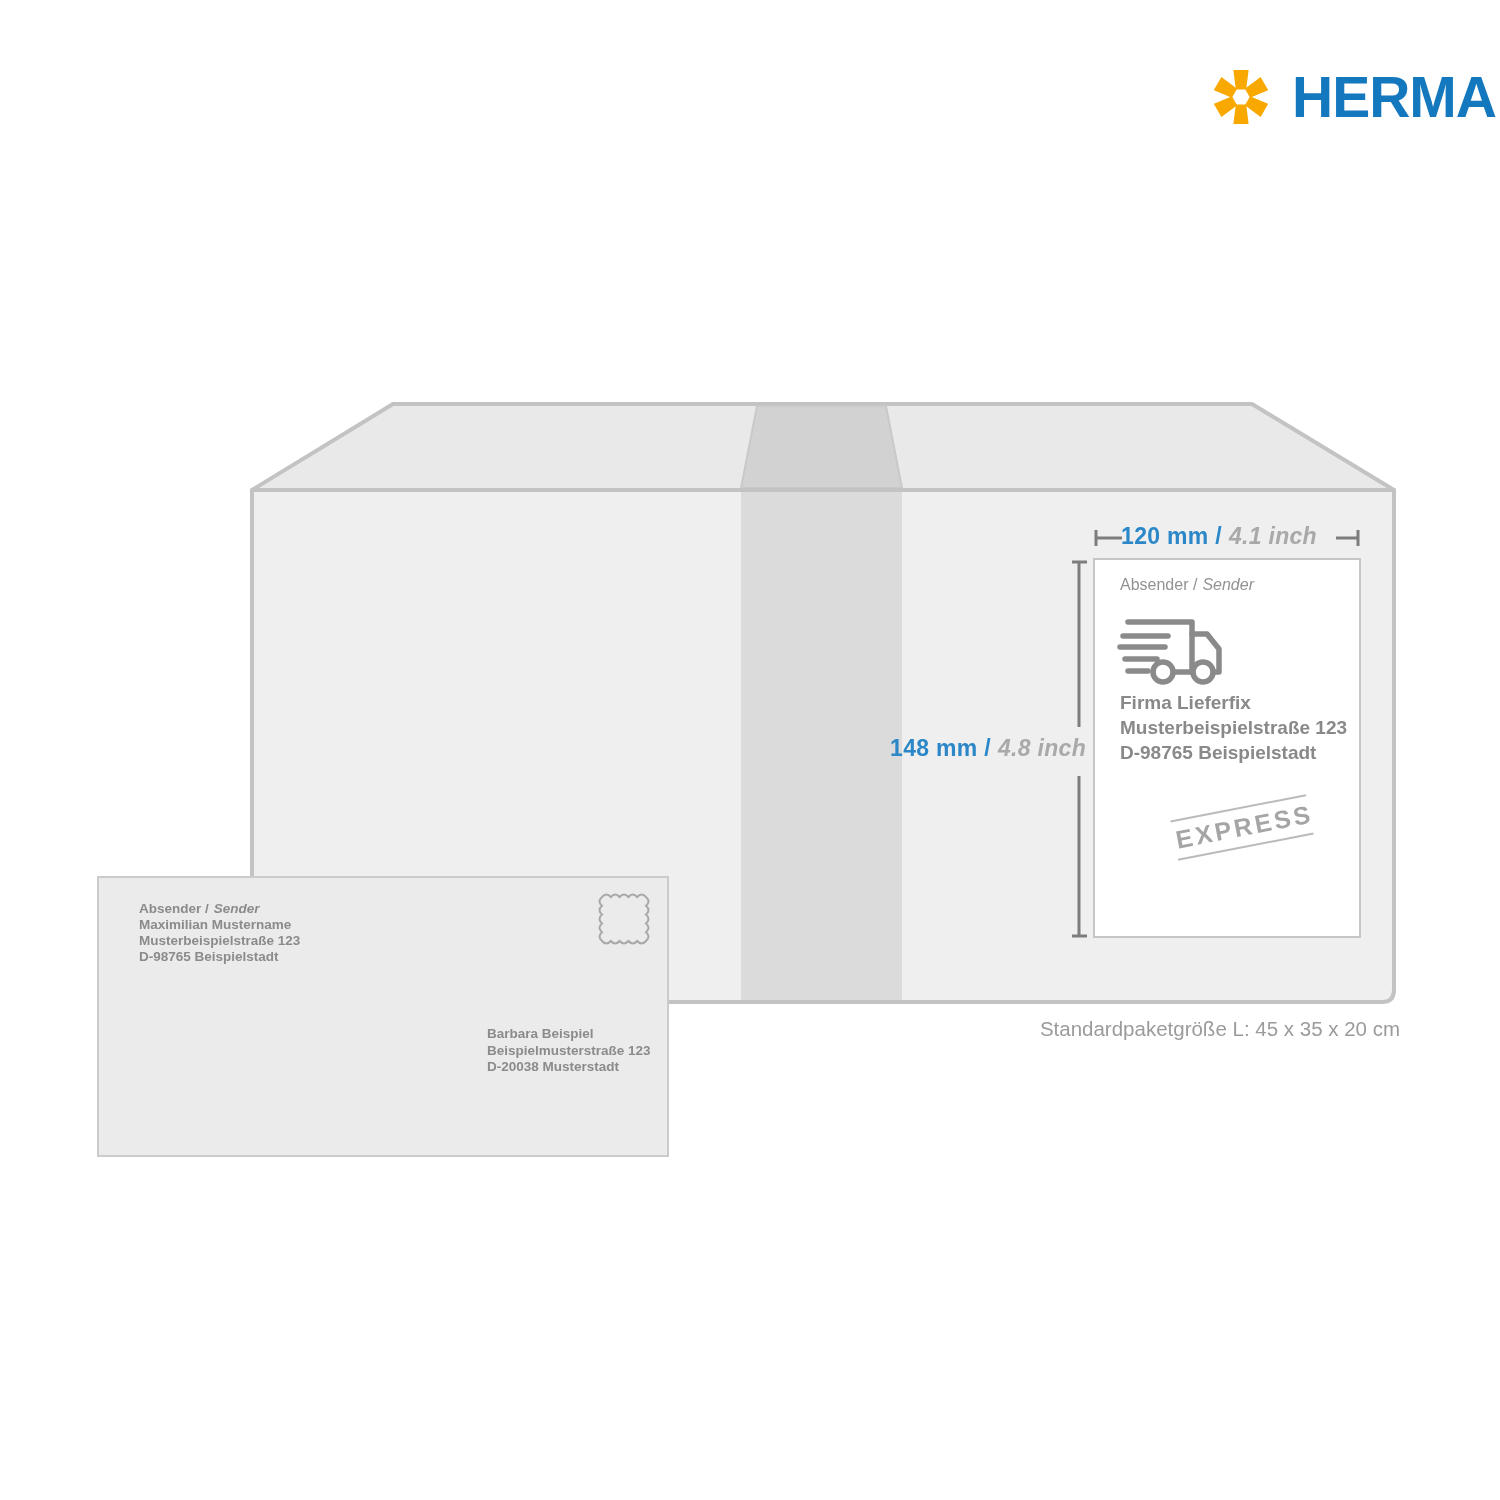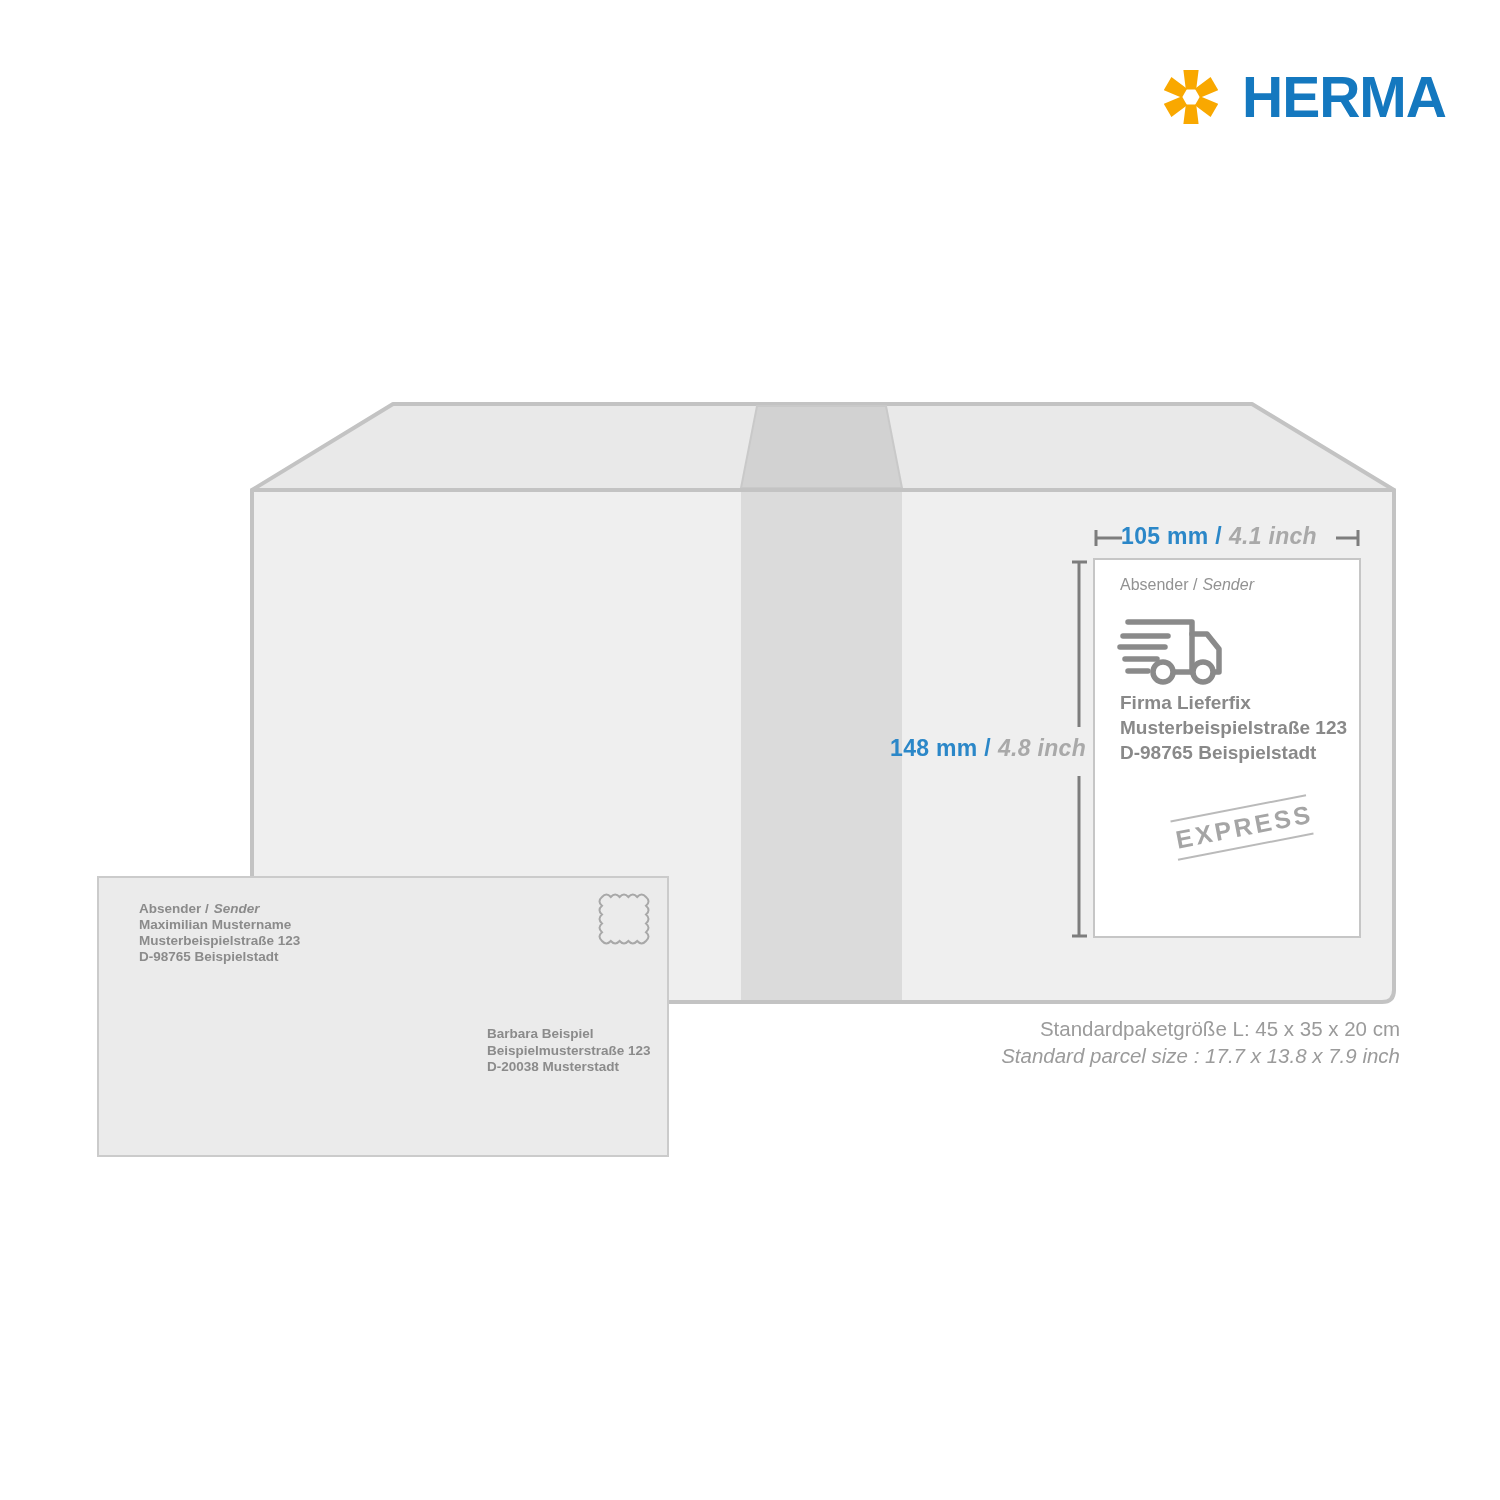--- a/index.html
+++ b/index.html
@@ -3,21 +3,21 @@
 <meta charset="utf-8">
 <style>
   html,body{margin:0;padding:0;background:#fff;}
   .canvas{
     position:relative;width:1500px;height:1500px;background:#ffffff;
     font-family:"Liberation Sans",sans-serif;overflow:hidden;
   }
   .abs{position:absolute;}
 
   
-  .logo-row{left:1164px;top:68px;display:flex;align-items:flex-start;}
+  .logo-row{left:1214px;top:68px;display:flex;align-items:flex-start;}
   .logo-text{
     margin-left:24px;font-size:57px;font-weight:800;letter-spacing:-1px;
     color:#1478bf;line-height:58px;
   }
 
   
   .dim-text{font-size:23px;font-weight:bold;white-space:nowrap;letter-spacing:0.3px;}
   .dim-h{left:1110px;top:523px;width:218px;text-align:center;}
   .dim-v{left:858px;top:735px;width:228px;text-align:right;}
   .dim-mm{color:#2b87c8;}
@@ -91,21 +91,21 @@
       <line x1="1358" y1="530" x2="1358" y2="546"></line>
 
       <line x1="1072" y1="562" x2="1087" y2="562"></line>
       <line x1="1079" y1="563" x2="1079" y2="727"></line>
       <line x1="1079" y1="776" x2="1079" y2="935"></line>
       <line x1="1072" y1="936" x2="1087" y2="936"></line>
     </g>
   </svg>
 
   <div class="abs dim-text dim-h">
-    <span class="dim-mm">105 mm /</span><span class="dim-inch">4.1 inch</span>
+    <span class="dim-mm">120 mm /</span><span class="dim-inch">4.1 inch</span>
   </div>
   <div class="abs dim-text dim-v">
     <span class="dim-mm">148 mm /</span><span class="dim-inch">4.8 inch</span>
   </div>
 
   <div class="abs ship-label">
     <div class="label-heading">
       <span>Absender /</span><span class="heading-italic">Sender</span>
     </div>
     <svg class="truck-svg" width="140" height="86" viewBox="0 0 140 86">
@@ -124,21 +124,20 @@
     <div class="label-address">
       <div>Firma Lieferfix</div>
       <div>Musterbeispielstraße 123</div>
       <div>D-98765 Beispielstadt</div>
     </div>
     <div class="express">EXPRESS</div>
   </div>
 
   <div class="abs parcel-caption">
     <div class="caption-de">Standardpaketgröße L: 45 x 35 x 20 cm</div>
-    <div class="caption-en">Standard parcel size : 17.7 x 13.8 x 7.9 inch</div>
   </div>
 
   <div class="abs envelope">
     <div class="env-text env-sender">
       <div>
         <span>Absender /</span><span class="heading-italic">Sender</span>
       </div>
       <div>Maximilian Mustername</div>
       <div>Musterbeispielstraße 123</div>
       <div>D-98765 Beispielstadt</div>

